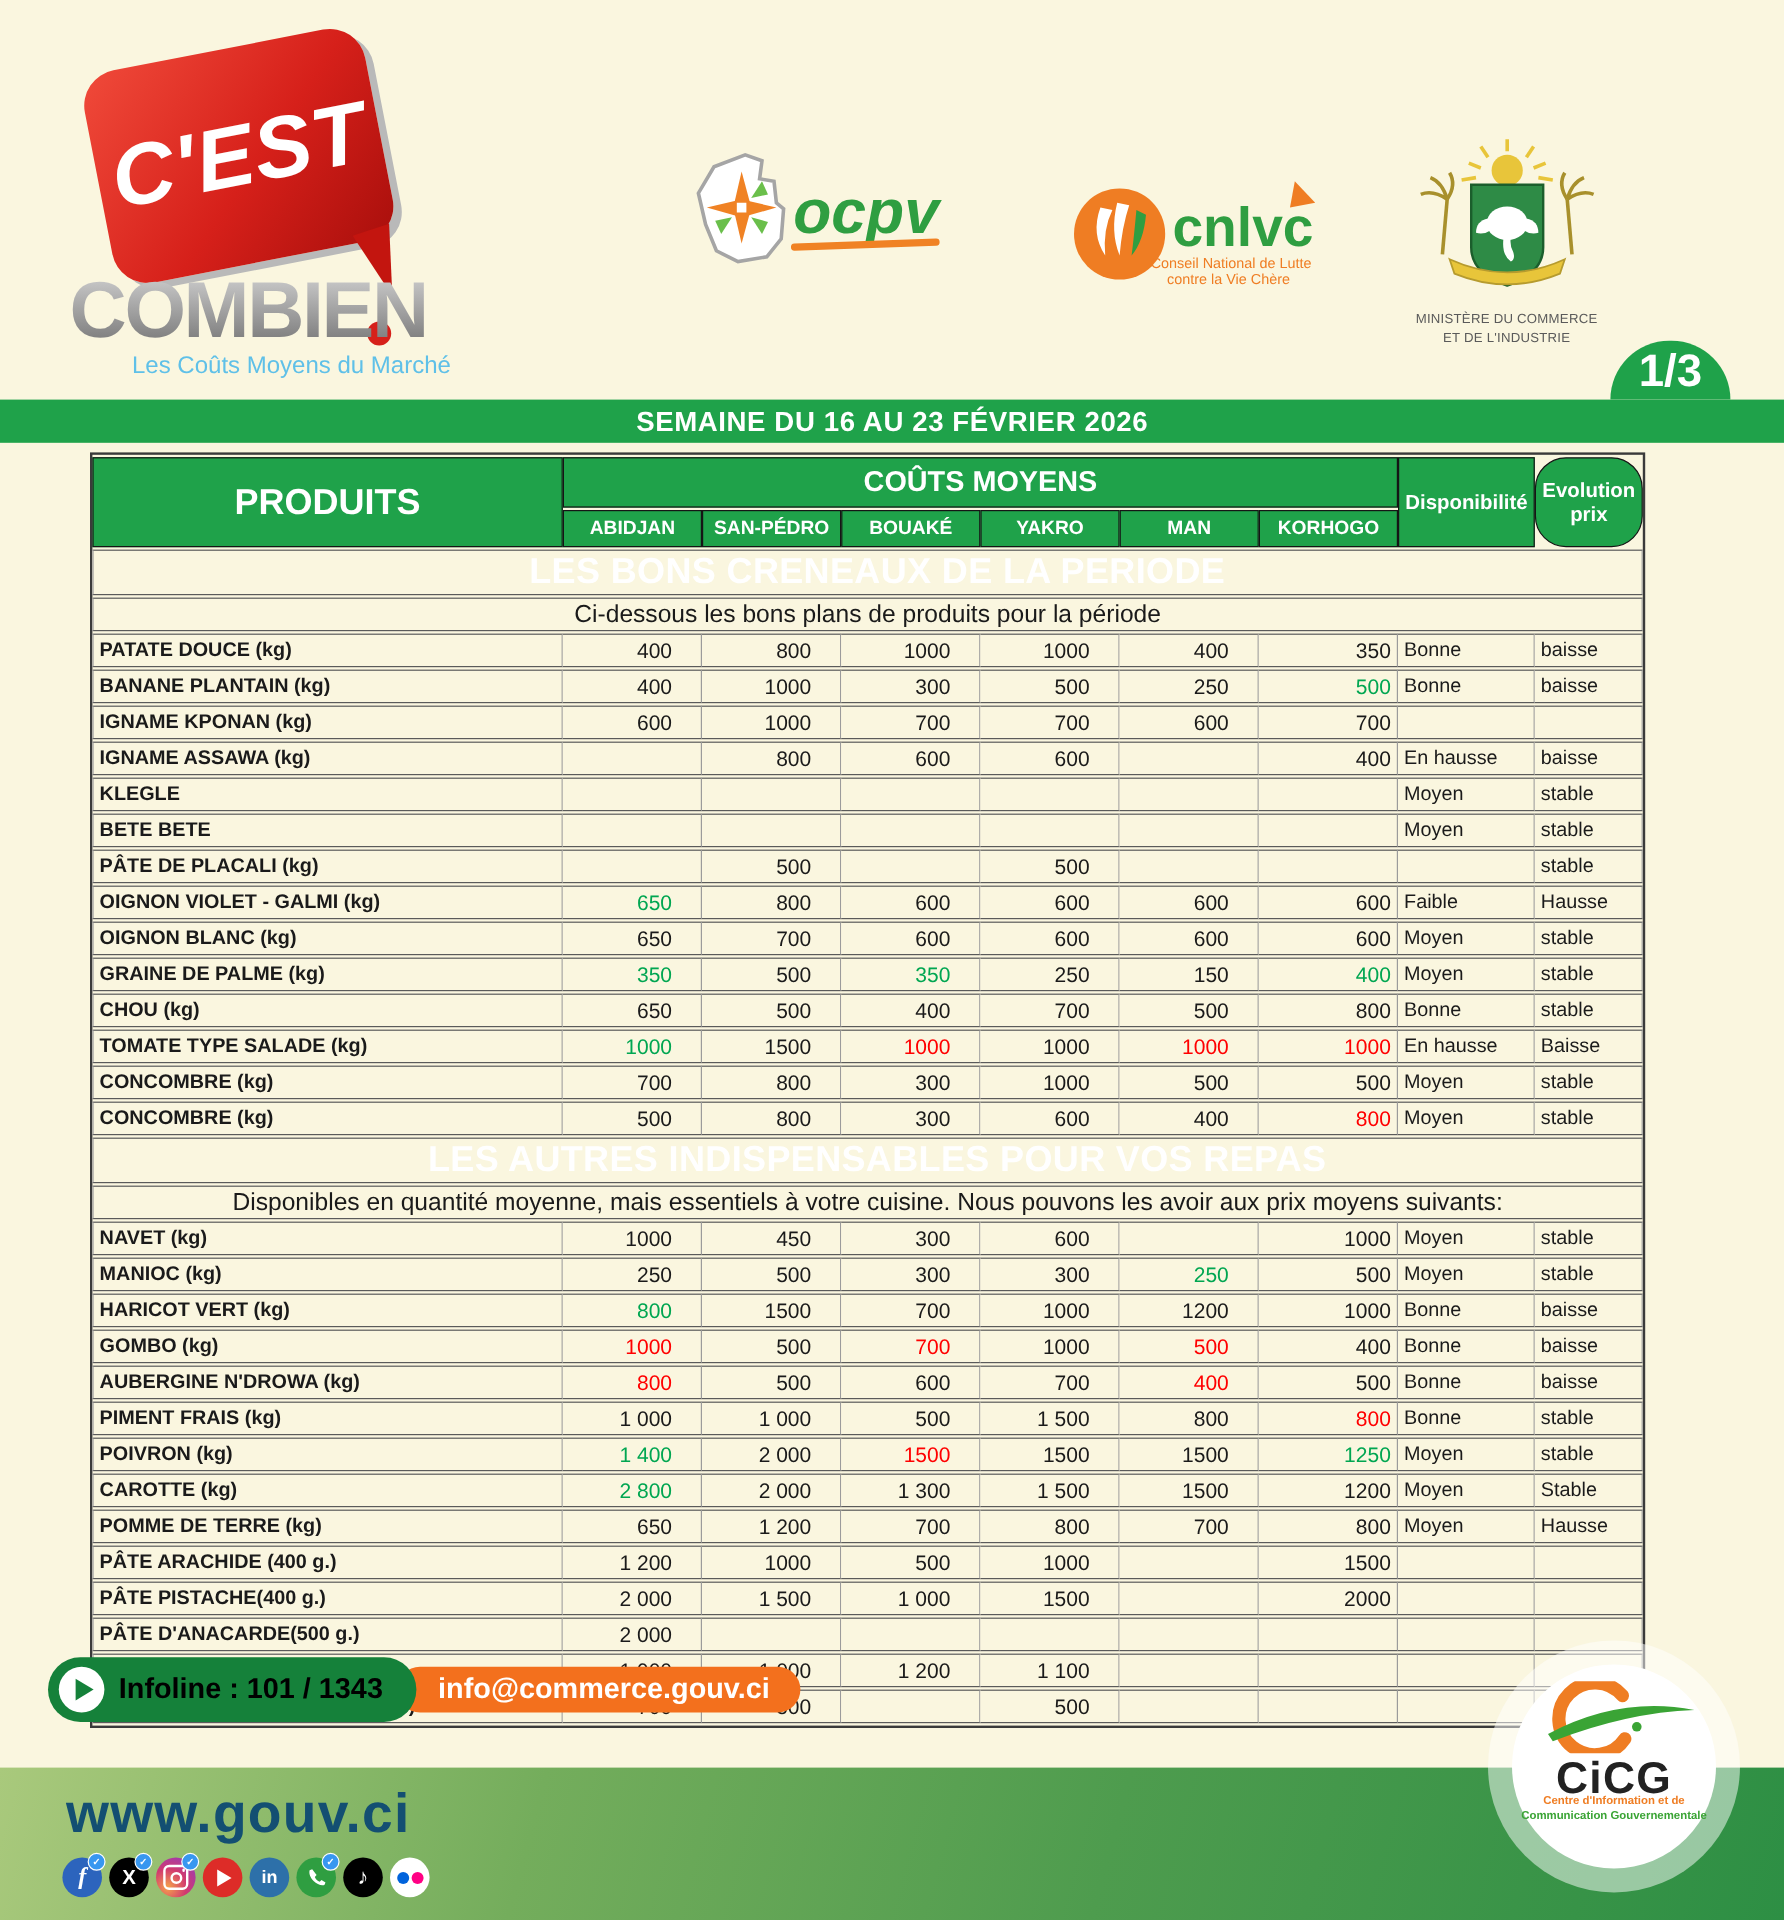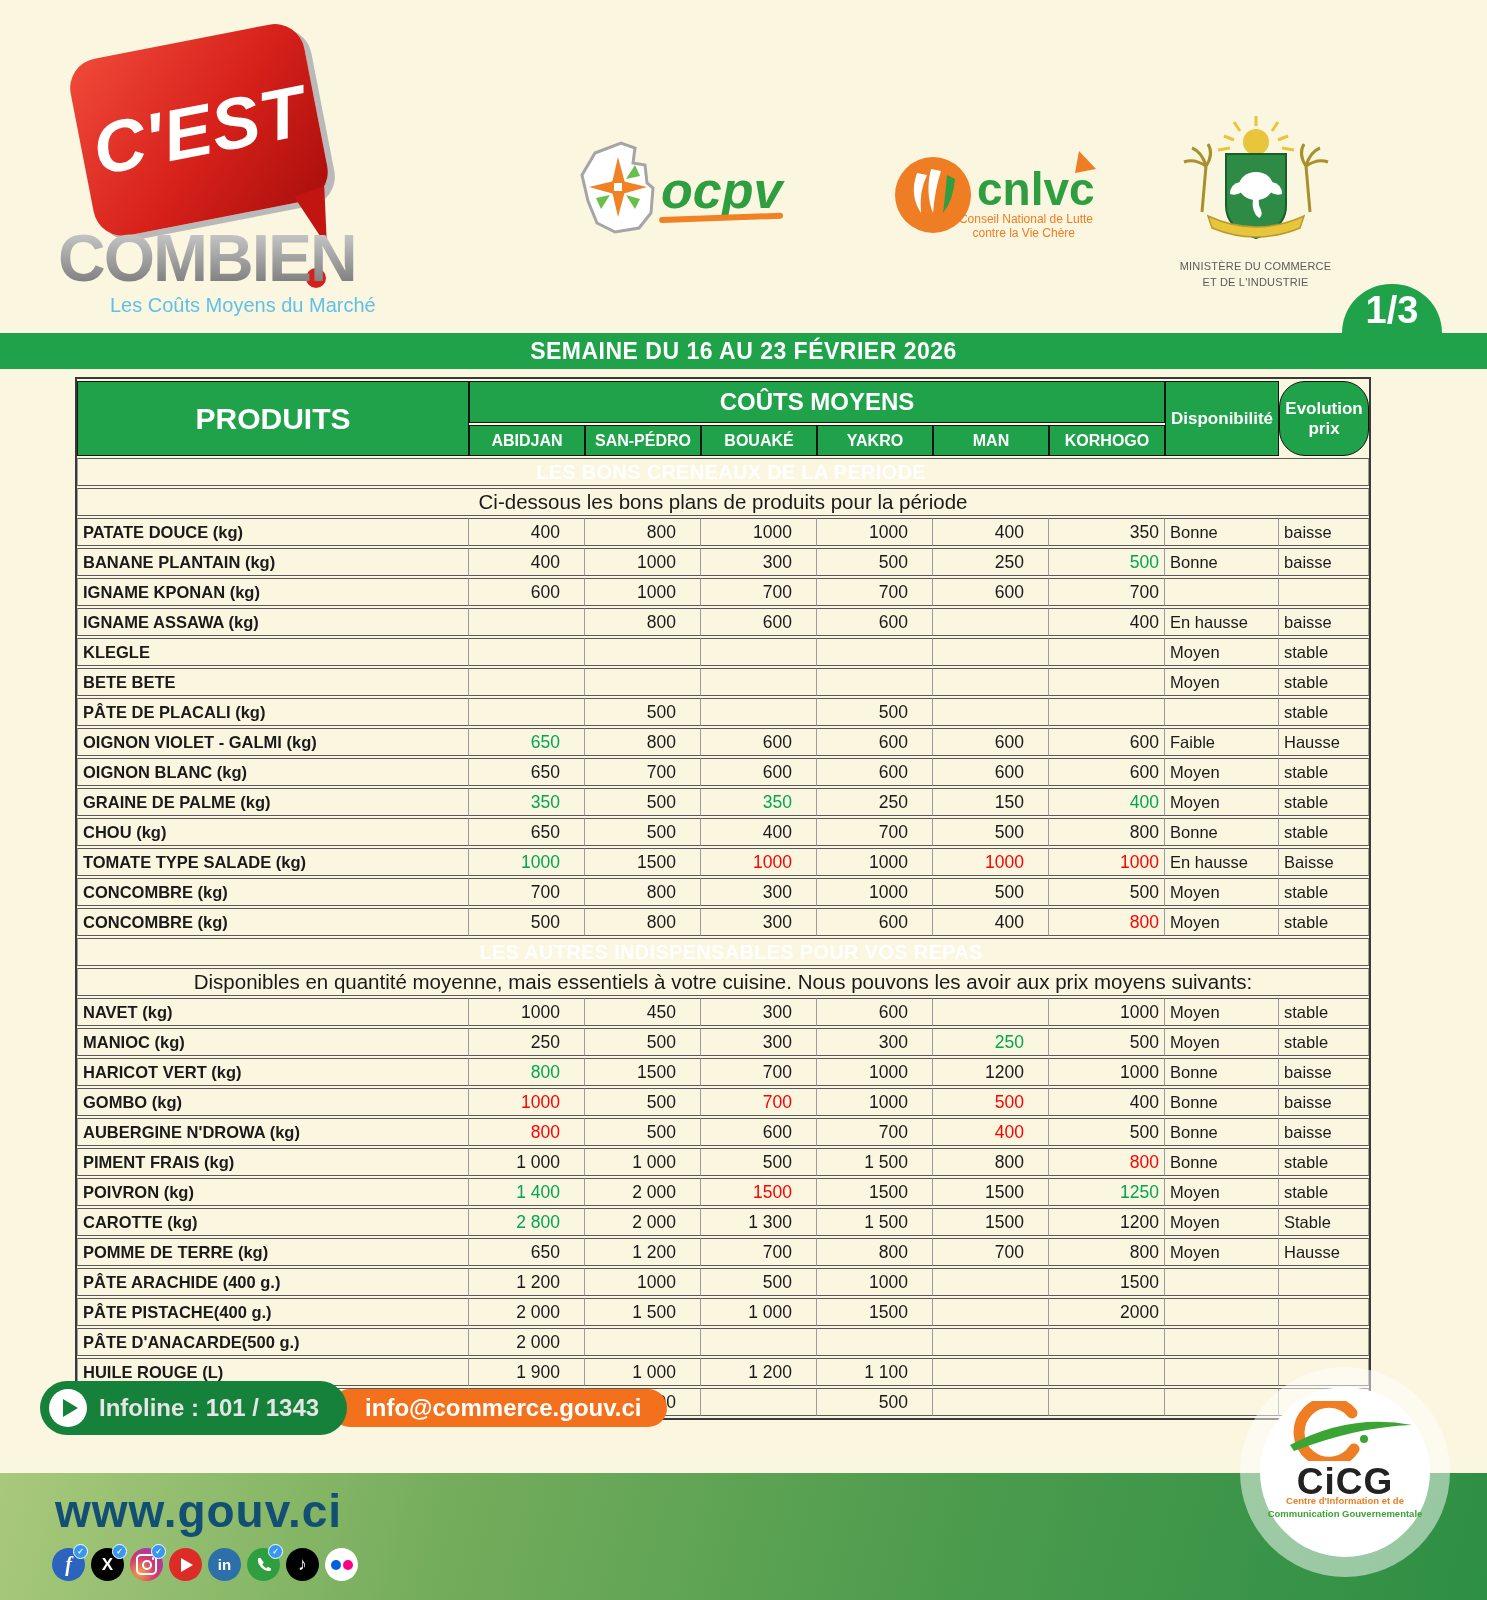--- a/index.html
+++ b/index.html
@@ -26,21 +26,21 @@
   .combien{
     position:absolute;left:0px;top:198px;width:400px;text-align:left;
     font-size:66px;font-weight:bold;letter-spacing:-2px;
     color:#8f8f8f;
     background:linear-gradient(180deg,#d9d9d9 0%,#a8a8a8 45%,#6d6d6d 100%);
     -webkit-background-clip:text;background-clip:text;-webkit-text-fill-color:transparent;
     text-shadow:none;
   }
   .tagline{position:absolute;left:52px;top:272px;font-size:20px;color:#5fc0e8;}
   
-  .logo-ocpv{position:absolute;left:573px;top:133px;width:220px;height:120px;}
+  .logo-ocpv{position:absolute;left:573px;top:119px;width:220px;height:120px;}
   .logo-cnlvc{position:absolute;left:893px;top:143px;width:210px;height:105px;}
   .logo-ministry{position:absolute;left:1168px;top:112px;width:175px;height:190px;text-align:center;}
   .ministry-caption{position:absolute;left:0;width:175px;font-size:11px;color:#5a5a5a;letter-spacing:.2px;}
   
   .page-badge{
     position:absolute;left:1342px;top:284px;width:100px;height:49px;
     background:#1FA24A;border-radius:100px 100px 0 0;z-index:1;
     display:flex;align-items:flex-end;justify-content:center;
   }
   .page-badge span{color:#fff;font-weight:bold;font-size:38px;line-height:46px;}
@@ -53,36 +53,36 @@
   .table-wrap{position:absolute;left:75px;top:377px;width:1292px;border:2px solid #3a3a3a;background:#FAF6DF;}
   table.price{border-collapse:separate;border-spacing:0 2px;width:100%;table-layout:fixed;}
   table.price th{background:#1FA24A;color:#fff;border:1px solid #151515;}
   .th-products{font-size:30px;font-weight:bold;}
   .th-costs{font-size:24px;font-weight:bold;height:38px;}
   .th-city{font-size:16px;font-weight:bold;height:27px;}
   .th-avail{font-size:17px;font-weight:bold;}
   .th-evo{font-size:17px;font-weight:bold;line-height:1.15;border-radius:26px;}
   table.price td{background:#FAF6DF;border-top:1px solid #5a5a5a;border-bottom:1px solid #5a5a5a;border-right:1px solid #9b9b9b;height:24px;overflow:hidden;white-space:nowrap;}
   table.price td:first-child{border-left:1px solid #9b9b9b;}
-  td.sec{background:#F3701D;color:#fff;font-weight:bold;font-size:20px;text-align:center;height:32px;letter-spacing:.3px;border-right:1px solid #5a5a5a;padding-left:17px;}
+  td.sec{background:#F3701D;color:#fff;font-weight:bold;font-size:30px;text-align:center;height:32px;letter-spacing:.3px;border-right:1px solid #5a5a5a;padding-left:17px;}
   td.sub{font-size:20.5px;text-align:center;height:26px;border-right:1px solid #9b9b9b;}
   td.prod{font-weight:bold;font-size:16.5px;padding-left:5px;}
   td.num{font-size:17.5px;text-align:right;padding-right:24px;}
   td.num.last{padding-right:5px;}
   td.avail,td.evo{font-size:16.5px;padding-left:5px;}
   .pg{color:#00A651;} .pr{color:#FF0000;} .pk{color:#1a1a1a;}
   
   .pills{position:absolute;left:40px;top:1381px;display:flex;align-items:center;}
   .pill-green{
     position:relative;z-index:2;display:flex;align-items:center;gap:12px;
     background:#15813A;border-radius:28px;height:54px;padding:0 28px 0 9px;
   }
   .play-circle{width:38px;height:38px;border-radius:50%;background:#fff;display:flex;align-items:center;justify-content:center;}
   .play-tri{width:0;height:0;border-left:15px solid #15813A;border-top:9px solid transparent;border-bottom:9px solid transparent;margin-left:4px;}
-  .pill-green span{color:#e5e5e5;font-weight:bold;font-size:24px;}
+  .pill-green span{color:#000000;font-weight:bold;font-size:24px;}
   .pill-orange{
     position:relative;z-index:1;margin-left:-16px;display:flex;align-items:center;
     background:#F3701D;border-radius:28px;height:38px;padding:0 26px 0 34px;
   }
   .pill-orange span{color:#fff;font-weight:bold;font-size:24px;}
   
   .band{
     position:absolute;left:0;top:1473px;width:1487px;height:127px;
     background:linear-gradient(105deg,#a9c97c 0%,#74ad5c 30%,#4e9c4e 62%,#2d8f44 100%);
   }

